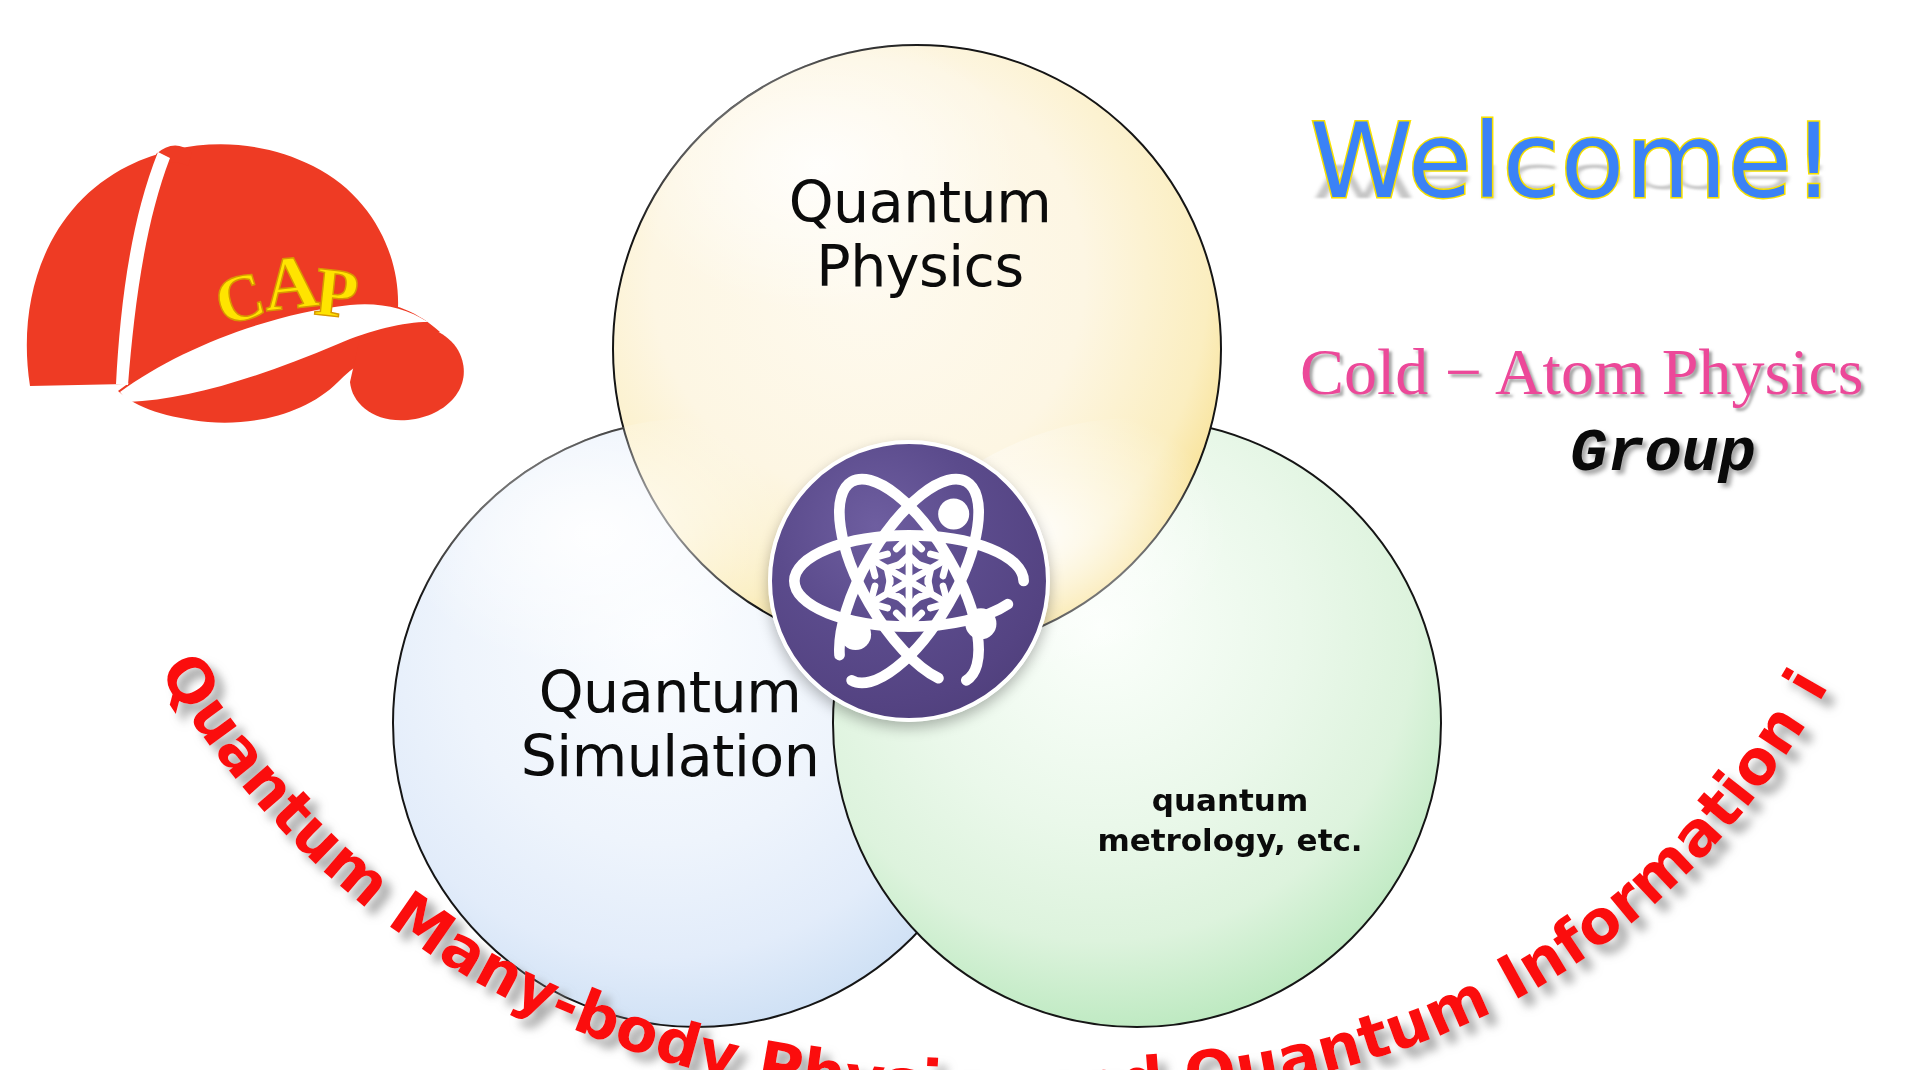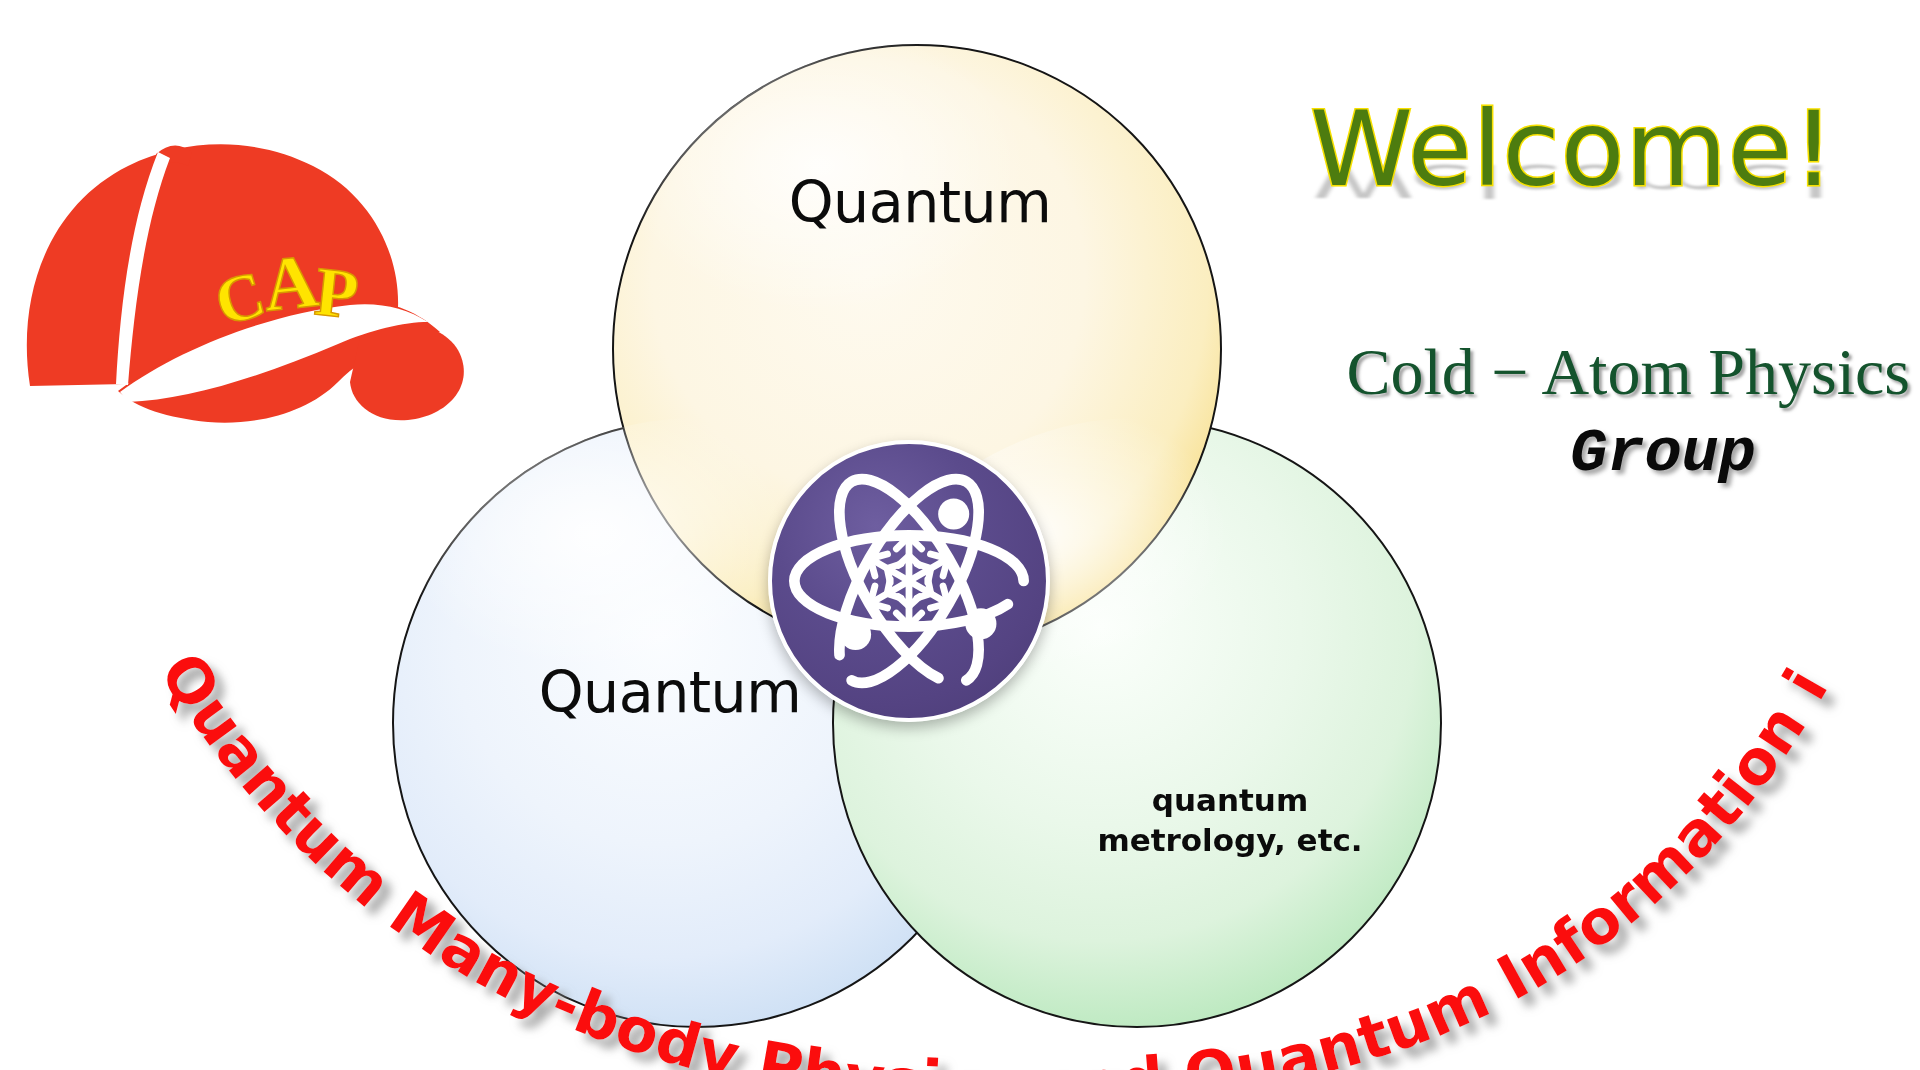--- a/index.html
+++ b/index.html
@@ -129,25 +129,25 @@
 
   
   #welcome-wrap {
     position: absolute;
     left: 1310px; top: 52px;
     width: 600px; height: 230px;
     z-index: 12;
   }
   #welcome-text {
     position: absolute;
-    left: 0; top: 0;
+    left: 0; top: 12px;
     font-family: "DejaVu Sans", sans-serif;
     font-size: 104px;
     font-weight: 400;
-    color: #4d7c0f;
+    color: #3b82f6;
     letter-spacing: 1px;
     -webkit-text-stroke: 3px #f7e000;
     paint-order: stroke fill;
     white-space: nowrap;
   }
   #welcome-reflection {
     position: absolute;
     left: 2px; top: 118px;
     font-family: "DejaVu Sans", sans-serif;
     font-size: 104px;
@@ -158,24 +158,24 @@
     transform: scaleY(-0.42);
     transform-origin: top left;
     filter: blur(2.2px);
   }
 
   
   #coldatom-line {
     position: absolute;
     left: 1300px; top: 298px;
     width: 610px;
-    text-align: right;
+    text-align: left;
     font-family: "Liberation Serif", "DejaVu Serif", serif;
     font-size: 66px;
-    color: #14532d;
+    color: #ec4899;
     white-space: nowrap;
     text-shadow: 3px 3px 3px rgba(90,90,90,0.55);
     z-index: 12;
   }
   #group-line {
     position: absolute;
     left: 1358px; top: 382px;
     width: 610px;
     text-align: center;
     font-family: Liberation Mono, monospace;
@@ -211,24 +211,26 @@
   <div class="venn-circle" id="circle-left"></div>
   <div class="venn-circle" id="circle-right"></div>
   <div class="venn-circle" id="circle-top"></div>
 
   <div class="gloss" id="gloss-left"></div>
   <div class="gloss" id="gloss-right"></div>
   <div class="gloss" id="gloss-top"></div>
 
   <div class="venn-label" id="label-top">
     <div>Quantum</div>
+    <div>Physics</div>
   </div>
 
   <div class="venn-label" id="label-left">
     <div>Quantum</div>
+    <div>Simulation</div>
   </div>
 
 
   <div class="venn-label" id="label-right-sub">
     <div>quantum</div>
     <div>metrology, etc.</div>
   </div>
 
   <div id="atom-badge">
     <svg viewBox="0 0 282 282" xmlns="http://www.w3.org/2000/svg">

